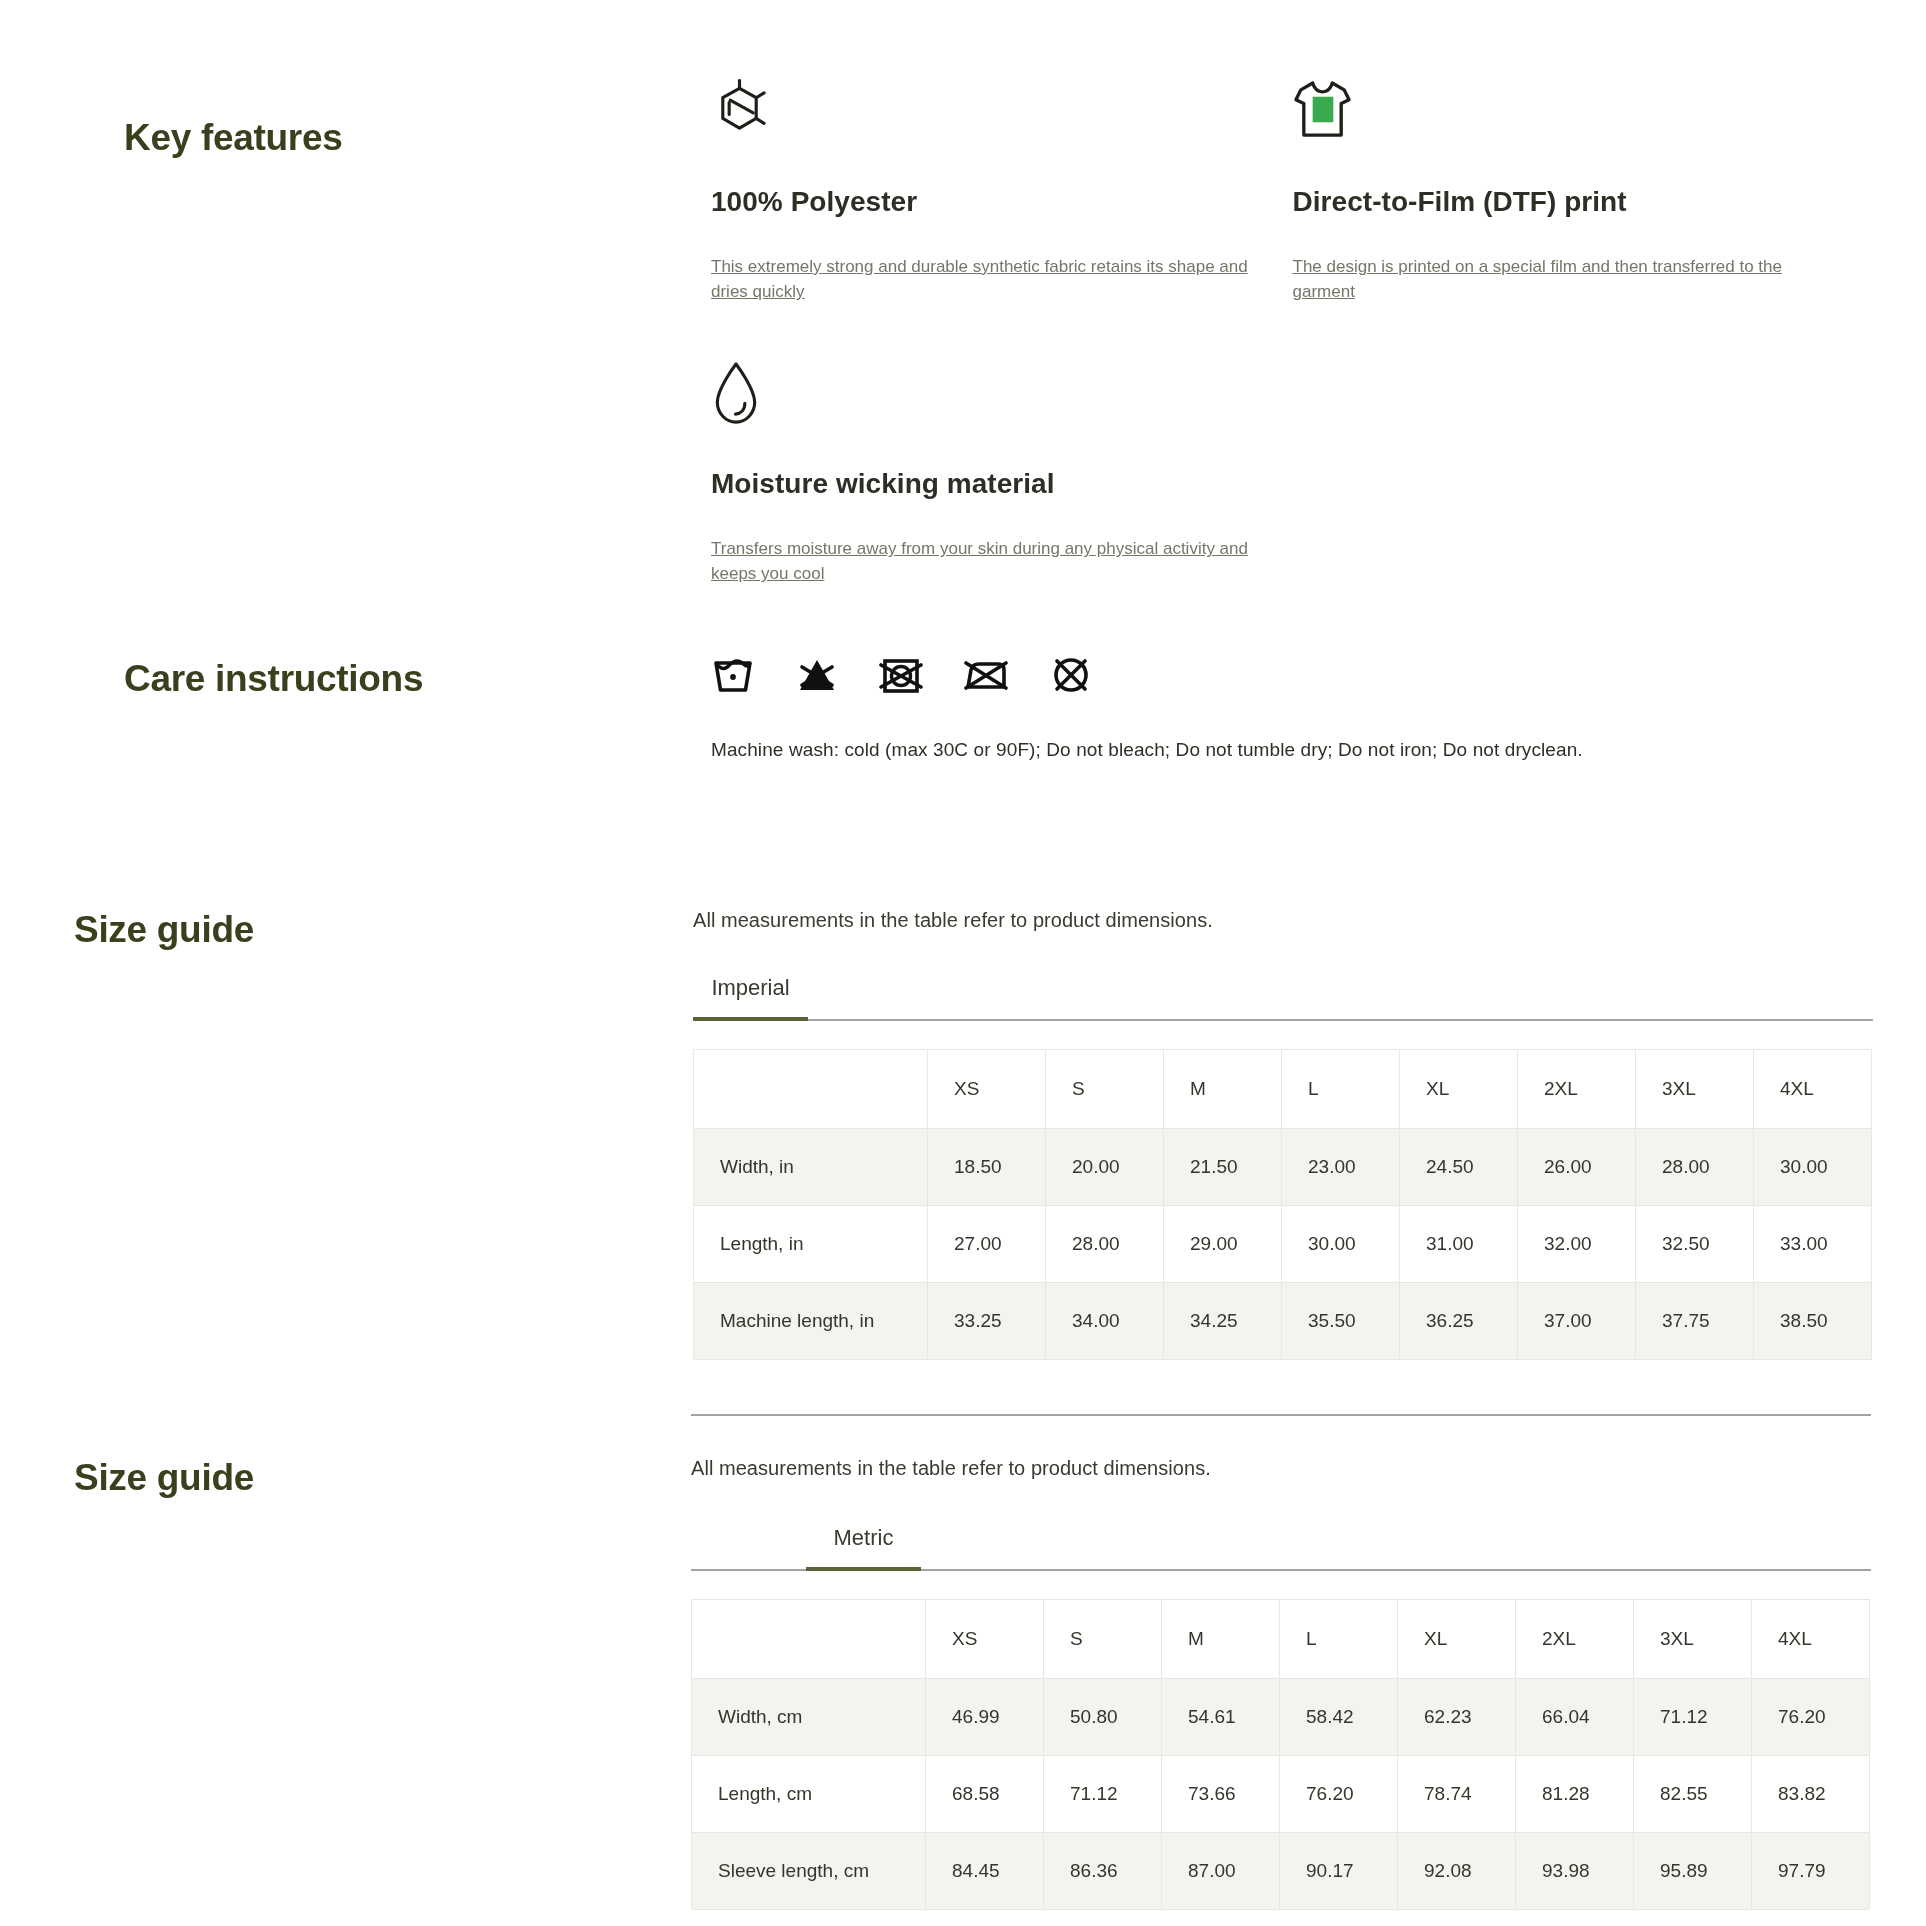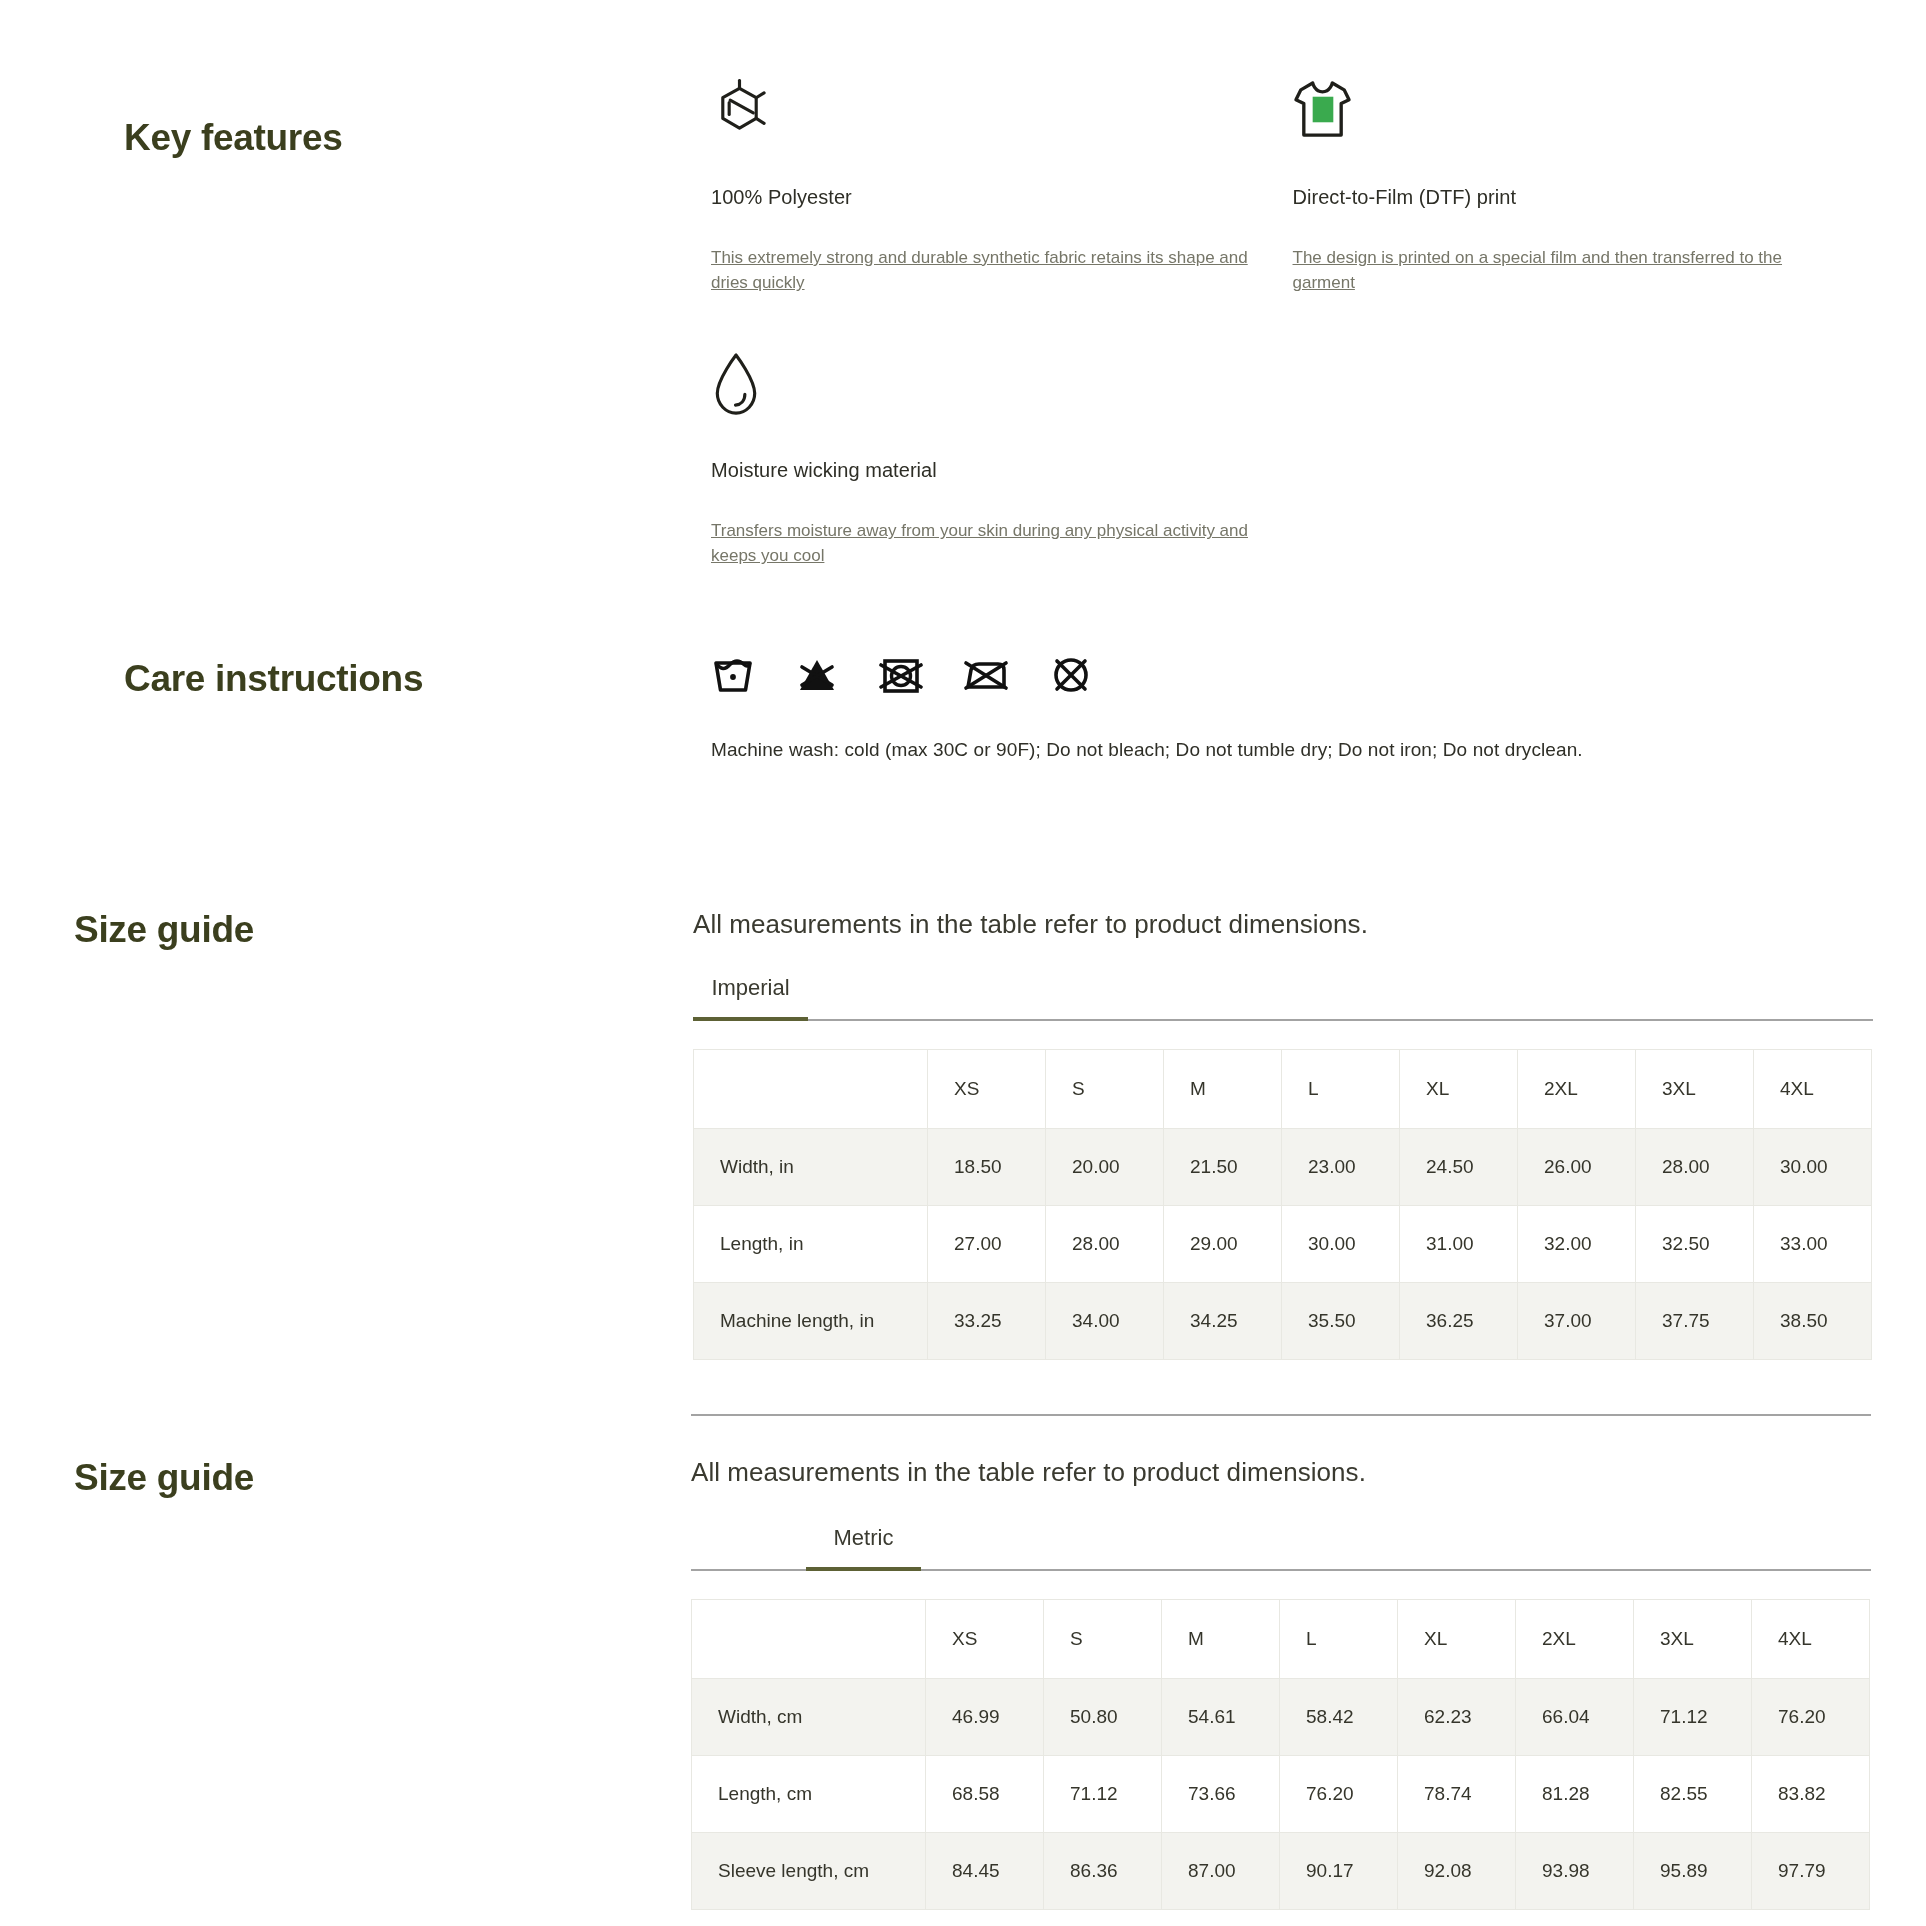--- a/index.html
+++ b/index.html
@@ -36,22 +36,22 @@
   }
   .feat-row { display: flex; }
   .feat-card { width: 594px; }
   .feat-card.right { margin-left: 0; }
   .feat-icon {
     height: 71px;
     display: flex; align-items: flex-start;
     margin-bottom: 36px;
   }
   .feat-title {
-    font-size: 20px;
-    font-weight: 400;
+    font-size: 28px;
+    font-weight: 700;
     color: #2e2e26;
     letter-spacing: 0.05px;
     margin-bottom: 36px;
   }
   .feat-desc {
     font-size: 17px;
     line-height: 1.48;
     color: #767668;
     max-width: 554px;
     text-decoration: underline;
@@ -64,21 +64,21 @@
   .care-text {
     font-size: 19px;
     color: #2f2f27;
     letter-spacing: 0.1px;
     white-space: nowrap;
   }
 
   
   .sg-note {
     position: absolute;
-    font-size: 26px;
+    font-size: 20px;
     color: #3a3a30;
     letter-spacing: 0.05px;
     white-space: nowrap;
   }
   .tabs {
     position: absolute;
     display: flex;
     border-bottom: 2px solid #a3a3a3;
     width: 1180px;
   }

